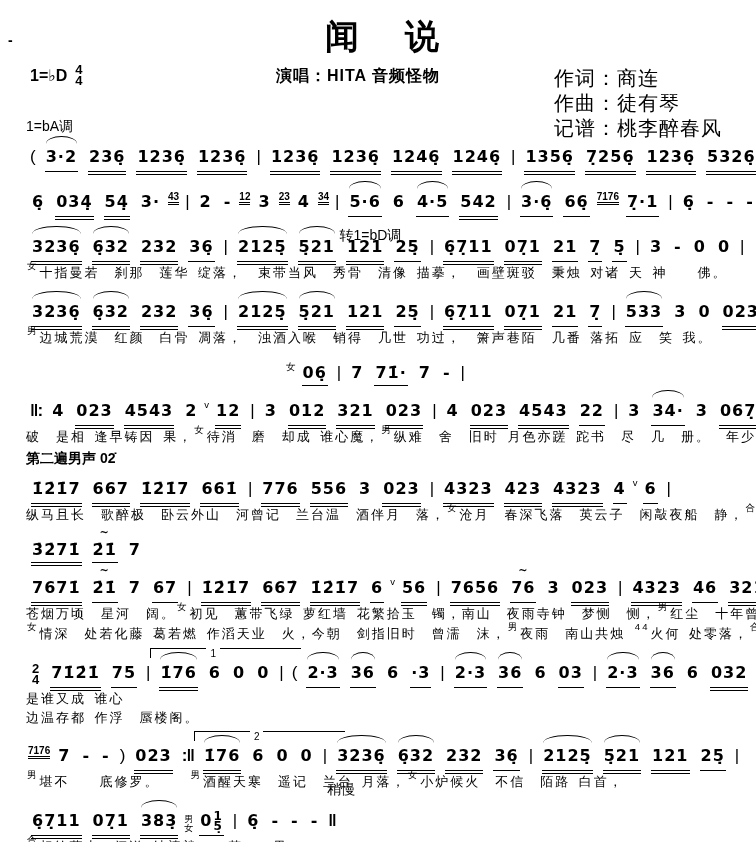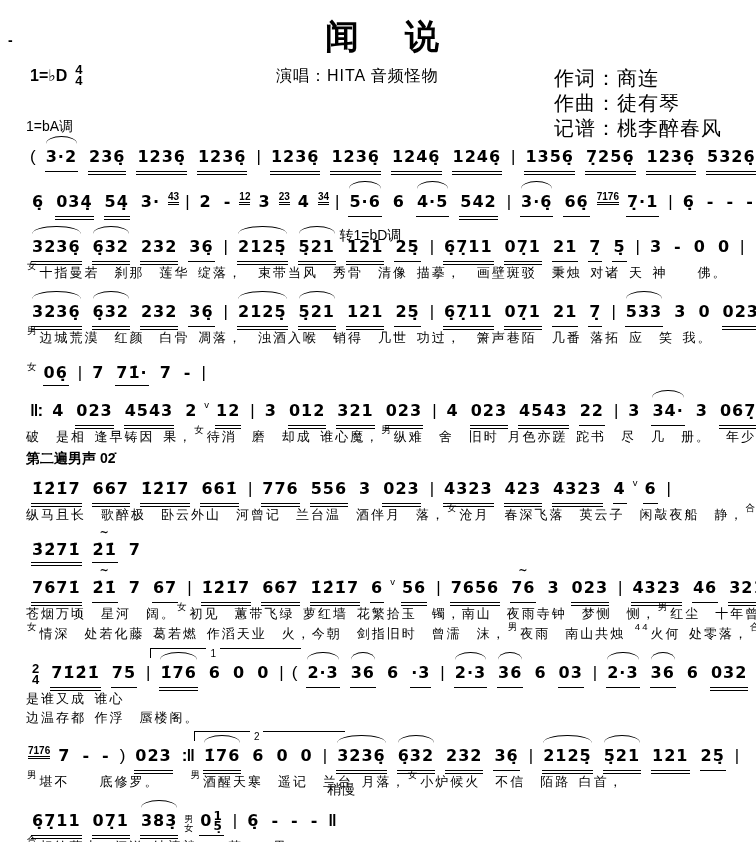--- a/index.html
+++ b/index.html
@@ -14,29 +14,29 @@
   }
   .stray{position:absolute;left:8px;top:32px;font-weight:700;font-size:14px;}
   .title{
     margin:4px 0 2px 0;text-align:center;
     font-size:34px;font-weight:900;letter-spacing:46px;text-indent:46px;
     font-family:"Liberation Serif","DejaVu Serif",serif;
   }
   .head-row{position:relative;height:34px;}
   .keysig{position:absolute;left:4px;top:2px;font-weight:700;font-size:16px;display:flex;align-items:center;}
   .tsv{display:inline-flex;flex-direction:column;font-size:13px;line-height:11px;font-weight:700;margin-left:8px;text-align:center;}
-  .singer{position:absolute;left:250px;top:4px;font-size:16px;letter-spacing:1px;}
+  .singer{position:absolute;left:250px;top:4px;font-size:16px;letter-spacing:1px;font-weight:bold;}
   .credits{position:absolute;left:528px;top:4px;font-size:20px;line-height:25px;letter-spacing:1px;}
   #score{margin-top:24px;}
   .system{margin-bottom:5px;position:relative;white-space:nowrap;}
   .syslabel{font-size:14px;height:13px;line-height:13px;}
   .syslabel.right{padding-right:12px;font-weight:700;}
   .music-row{position:relative;line-height:26px;padding-top:11px;white-space:nowrap;}
   .music-row.upper{padding-top:9px;line-height:22px;}
-  .music-row.upper.right{text-align:left;padding-right:10px;}
+  .music-row.upper.right{text-align:center;padding-right:10px;}
   .tok{display:inline-block;position:relative;vertical-align:baseline;margin:0 5px;}
   .n{font-family:"DejaVu Sans",sans-serif;font-weight:700;font-size:16px;letter-spacing:1px;padding:0 1px 3px 1px;}
   .n.u1::after,.n.u2::after{content:"";position:absolute;left:0;right:0;bottom:1px;border-bottom:1.6px solid #000;}
   .n.u2::before{content:"";position:absolute;left:0;right:0;bottom:-2px;border-bottom:1.6px solid #000;}
   .arc{position:absolute;top:-8px;left:1px;right:1px;height:7px;border-top:1.6px solid #000;border-radius:100% 100% 0 0/200% 200% 0 0;}
   .tld{position:absolute;top:-17px;left:0;right:0;text-align:center;font-size:11px;font-weight:700;}
   .g{font-size:10px;font-weight:700;position:relative;top:-7px;margin:8px 2px;border-bottom:3px double #000;letter-spacing:0;}
   .bar{display:inline-block;margin:0 4px;font-size:17px;font-weight:400;}
   .bar.thick{font-weight:700;letter-spacing:-1px;}
   .mk{display:inline-block;position:relative;top:-8px;font-size:9.5px;margin:0 1px;}

